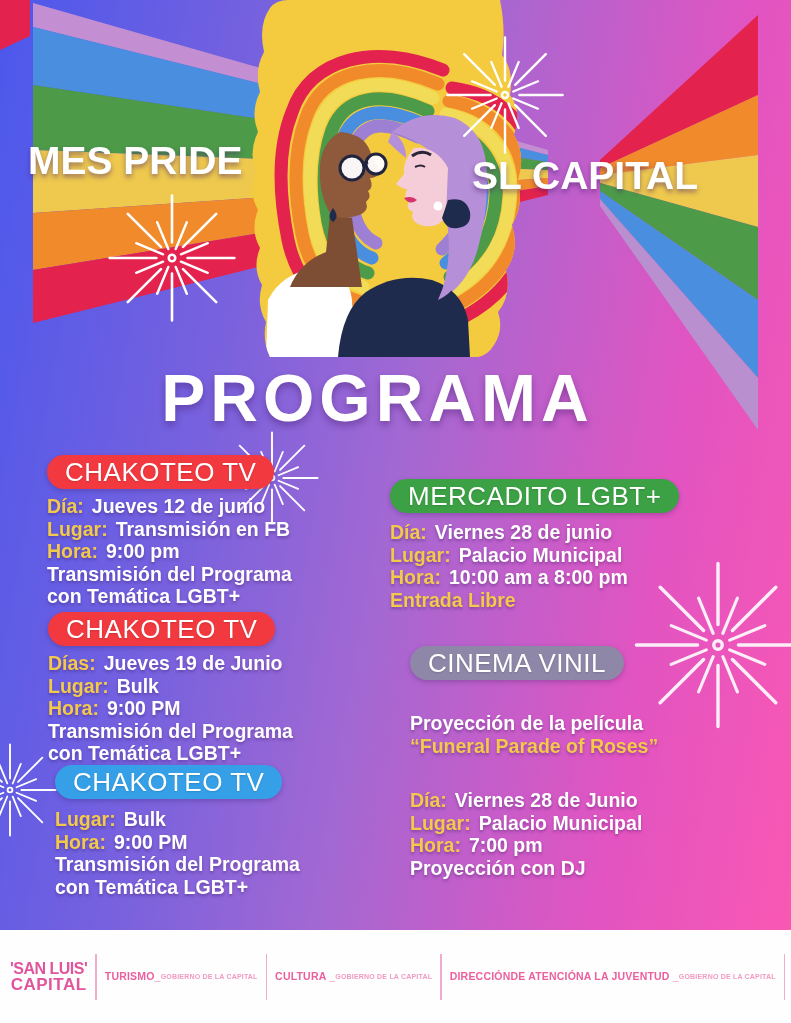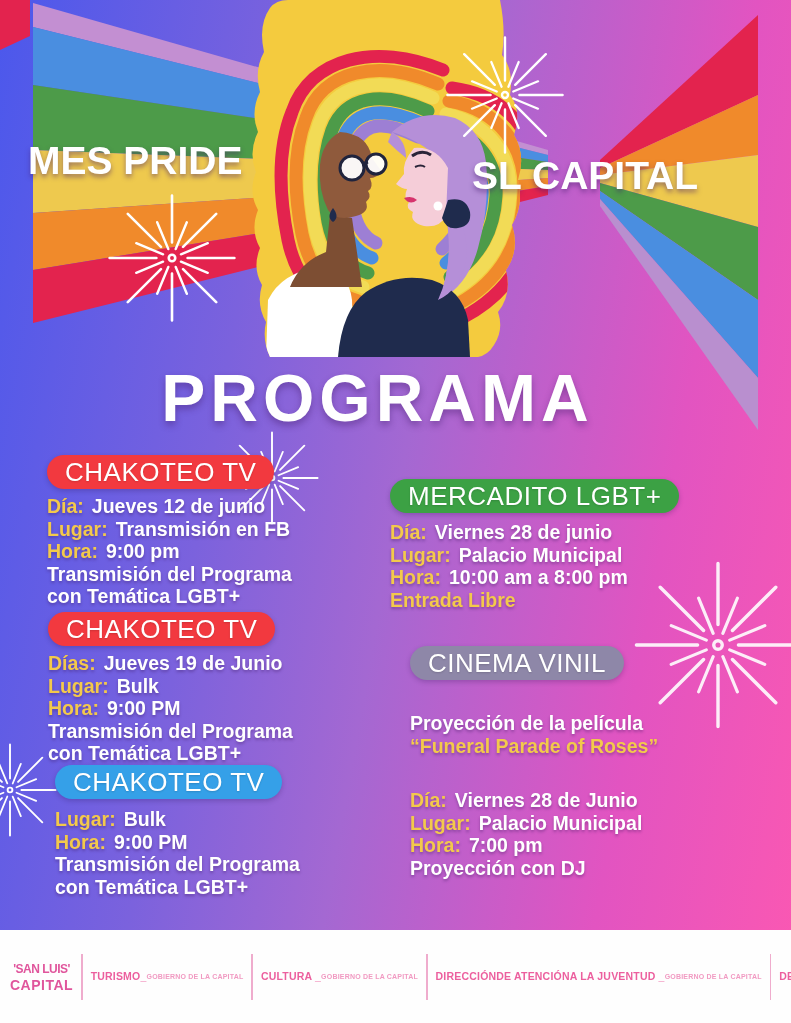--- a/index.html
+++ b/index.html
@@ -27,22 +27,22 @@
   .line{height:22.5px;font-size:19.5px;font-weight:700;white-space:nowrap;
         text-shadow:0 2px 3px rgba(60,25,95,.4);}
   .lbl{color:#f3c94b;margin-right:8px;margin-top:28px;}
   .lbl:empty{display:none;margin:0;}
   .val{color:#fff;}
   .val.hl{color:#f3c94b;}
   .gap-top{margin-top:32px;}
   .footer{position:absolute;left:0;top:930px;width:791px;height:93px;background:#fefefe;
     display:flex;align-items:center;padding:0 12px 0 10px;box-sizing:border-box;gap:8px;}
   .sl-logo{color:#e0559c;text-align:center;line-height:16px;flex:0 0 auto;}
-  .sl-line1{font-size:12px;font-weight:800;letter-spacing:-.5px;}
-  .sl-line2{font-size:14px;font-weight:800;letter-spacing:.5px;}
+  .sl-line1{font-size:16px;font-weight:800;letter-spacing:-.5px;}
+  .sl-line2{font-size:17px;font-weight:800;letter-spacing:.5px;}
   .sep{width:1.5px;height:46px;background:#efaccd;flex:0 0 auto;}
   .dept{display:flex;flex-direction:row;justify-content:flex-start;flex:0 0 auto;}
   .dept-title{font-size:10.5px;font-weight:800;color:#ec5f9e;line-height:11.5px;letter-spacing:.2px;}
   .dept-sub{font-size:7px;font-weight:700;color:#f19ac2;letter-spacing:.2px;margin-top:2px;}
   .logos{margin-left:auto;display:flex;align-items:center;gap:14px;flex:0 0 auto;}
 </style>
 </head>
 <body>
 
 <div class="poster">

